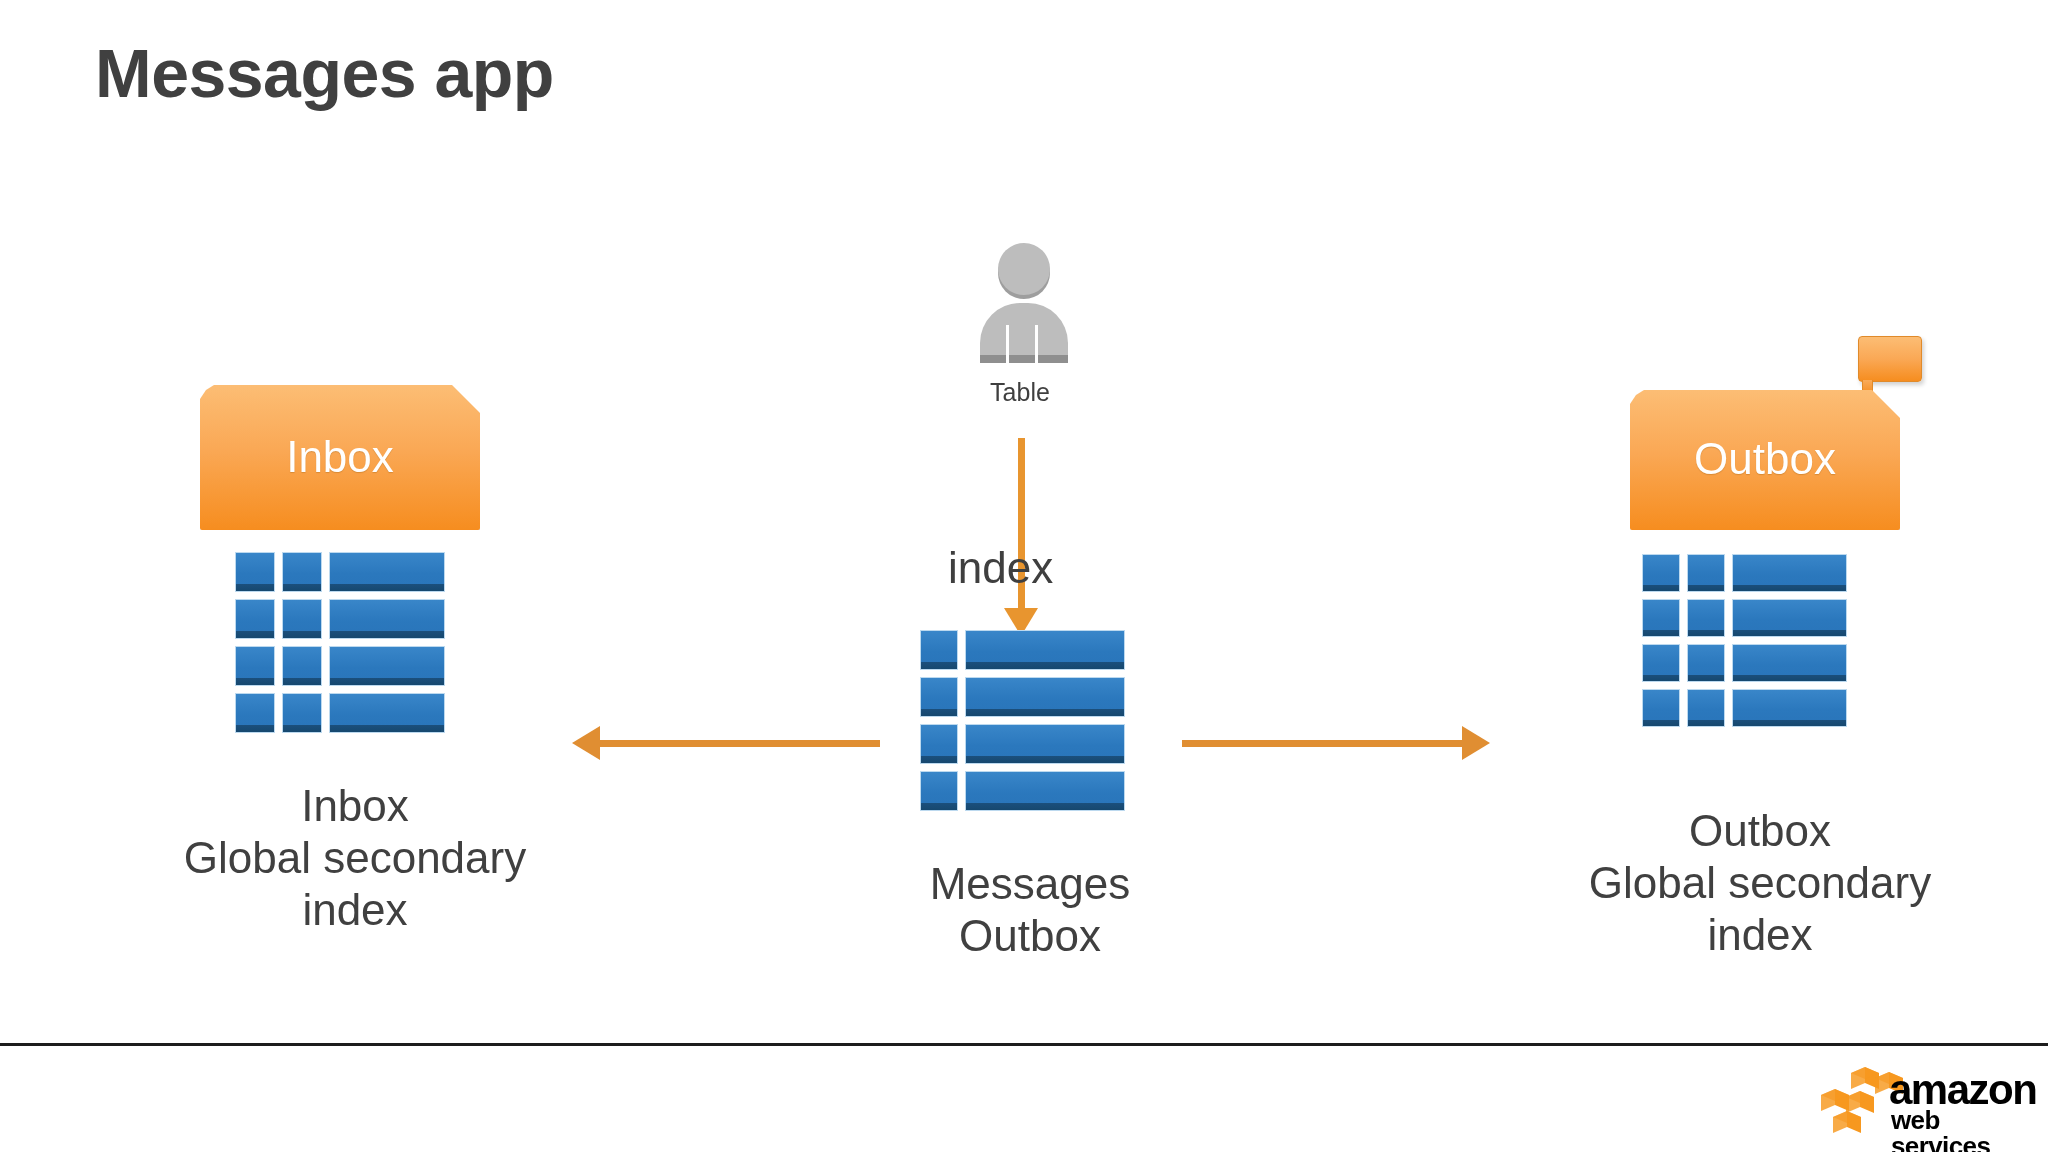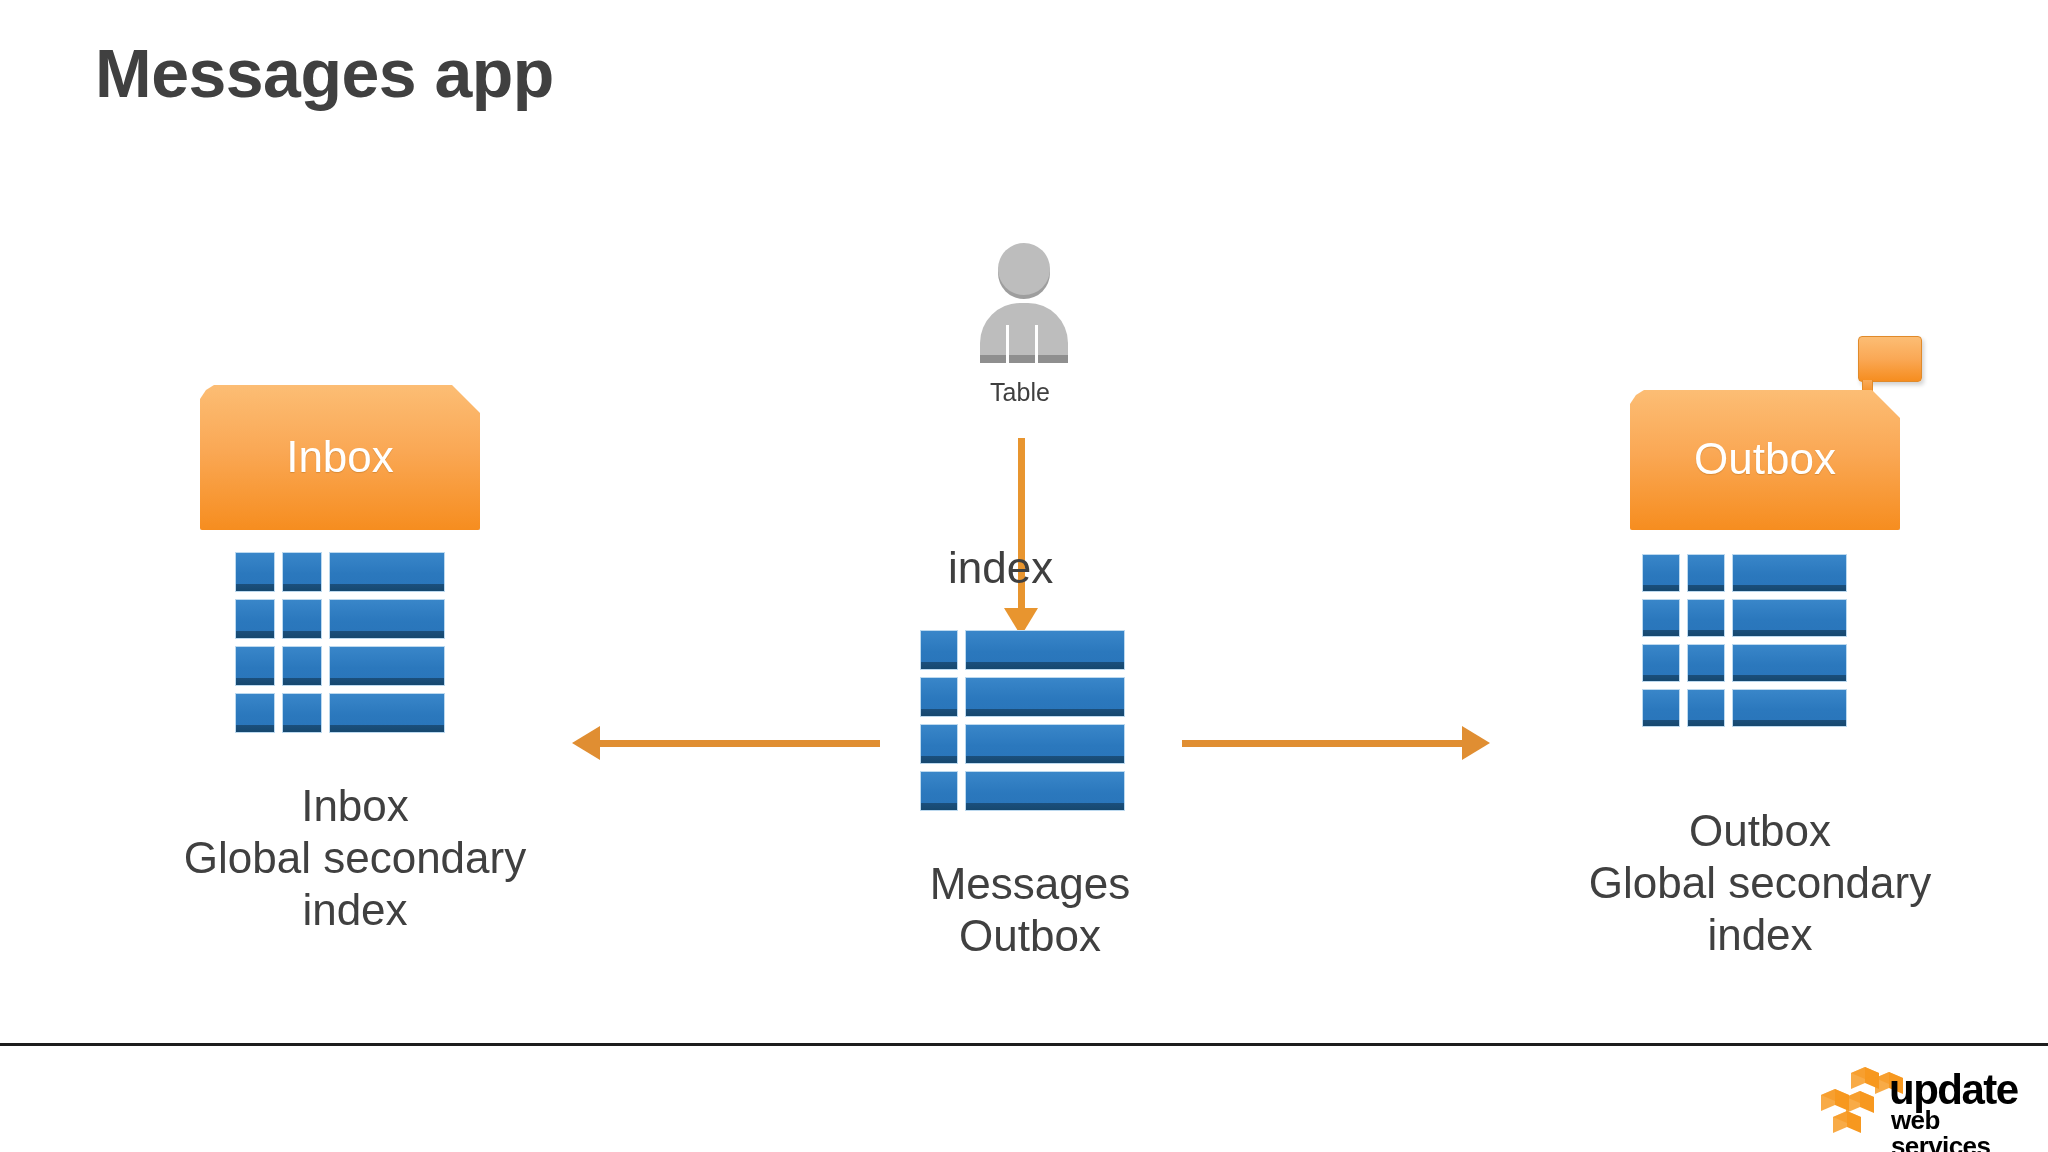--- a/index.html
+++ b/index.html
@@ -375,15 +375,15 @@
 
       <polygon points="47,28 61,34 61,50 47,44"></polygon>
       <polygon points="47,28 33,34 33,50 47,44" opacity="0.82"></polygon>
       <polygon points="33,34 47,28 61,34 47,40" opacity="0.6"></polygon>
 
       <polygon points="34,48 48,54 48,70 34,64"></polygon>
       <polygon points="34,48 20,54 20,70 34,64" opacity="0.82"></polygon>
       <polygon points="20,54 34,48 48,54 34,60" opacity="0.6"></polygon>
     </g>
   </svg>
-  <div class="aws-text-amazon">update</div>
+  <div class="aws-text-amazon">amazon</div>
   <div class="aws-text-web">web services</div>
 </div>
 
 </body></html>

